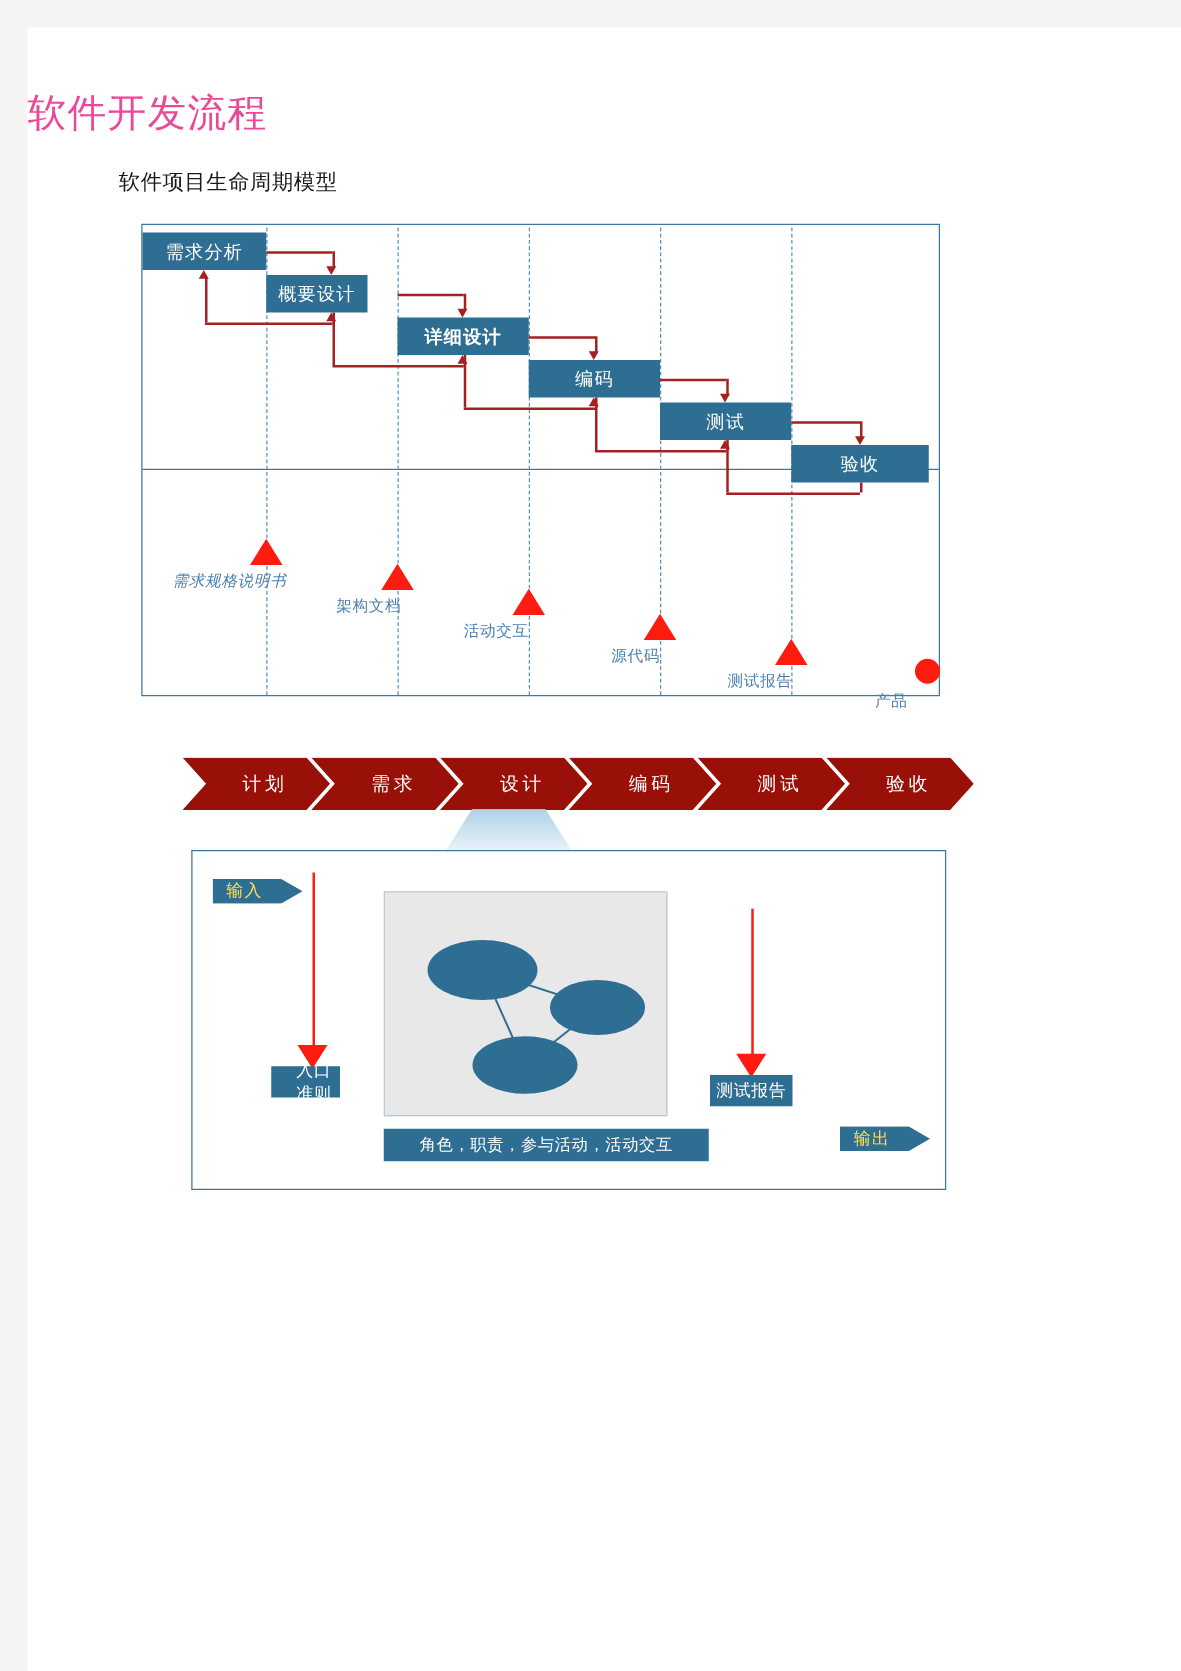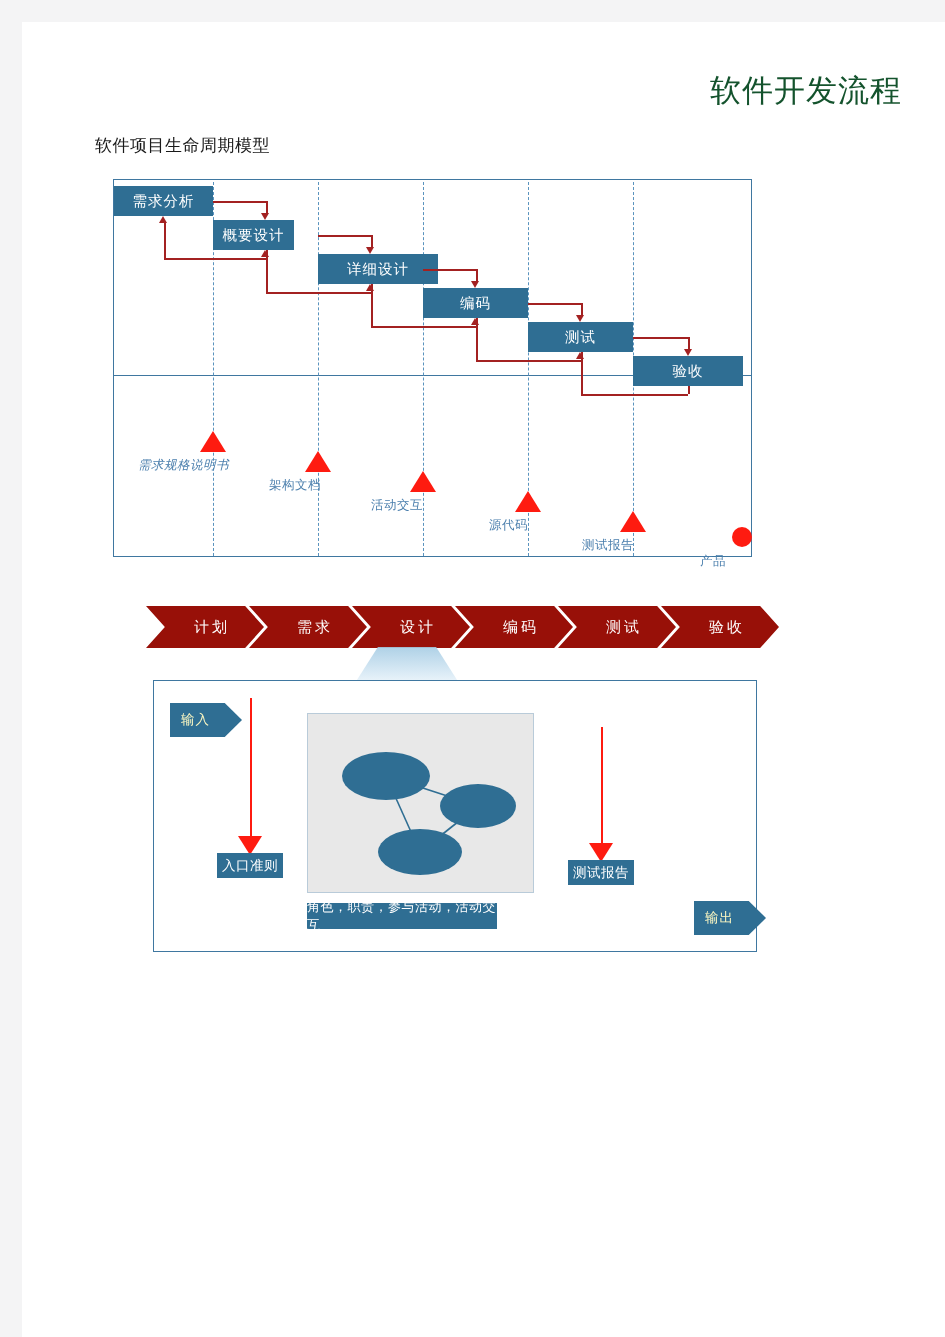--- a/index.html
+++ b/index.html
@@ -21,24 +21,24 @@
     width: 923px;
     height: 1315px;
     background: #ffffff;
   }
   
   #doc-title {
     position: absolute;
     left: 0;
     top: 48px;
     width: 880px;
-    text-align: right;
+    text-align: left;
     font-family: "Liberation Serif", "DejaVu Serif", serif;
     font-size: 31px;
-    color: #14532d;
+    color: #ec4899;
     letter-spacing: 1px;
   }
   #doc-subtitle {
     position: absolute;
     left: 73px;
     top: 112px;
     font-size: 17px;
     color: #1a1a1a;
     letter-spacing: 0.5px;
   }
@@ -159,23 +159,23 @@
     left: 131px;
     top: 658px;
     width: 604px;
     height: 272px;
     border: 1.5px solid #3f77a0;
     box-sizing: border-box;
     background: #ffffff;
   }
   .pent {
     position: absolute;
-    height: 34px;
+    height: 20px;
     background: #2f6e93;
-    color: #fef9c3;
+    color: #fde047;
     font-size: 13.5px;
     letter-spacing: 1px;
     display: flex;
     align-items: center;
     justify-content: flex-start;
     padding-left: 11px;
     box-sizing: border-box;
     clip-path: polygon(0 0, 76% 0, 100% 50%, 76% 100%, 0 100%);
   }
   .tagbox {
@@ -205,21 +205,21 @@
     width: 227px;
     height: 180px;
     background: #e8e8e8;
     border: 1px solid #b9cbd9;
     box-sizing: border-box;
   }
   #net-caption {
     position: absolute;
     left: 153px;
     top: 222px;
-    width: 190px;
+    width: 260px;
     height: 26px;
     background: #2f6e93;
     color: #ffffff;
     font-size: 13px;
     display: flex;
     align-items: center;
     justify-content: center;
     letter-spacing: 0.5px;
   }
 </style>
@@ -236,21 +236,21 @@
     <div id="wf-dashes">
         <div class="dashline" style="left: 99px;"></div>
         <div class="dashline" style="left: 204px;"></div>
         <div class="dashline" style="left: 309px;"></div>
         <div class="dashline" style="left: 414px;"></div>
         <div class="dashline" style="left: 519px;"></div>
       </div>
     <div id="wf-boxes">
         <div class="wf-box" style="left: 0px; top: 6px; width: 99px;">需求分析</div>
         <div class="wf-box" style="left: 99px; top: 40px; width: 81px;">概要设计</div>
-        <div class="wf-box" style="left: 204px; top: 74px; width: 120px;">详细设计</div>
+        <div class="wf-box" style="left: 204px; top: 74px; width: 105px; font-weight: bold;">详细设计</div>
         <div class="wf-box" style="left: 309px; top: 108px; width: 105px;">编码</div>
         <div class="wf-box" style="left: 414px; top: 142px; width: 105px;">测试</div>
         <div class="wf-box" style="left: 519px; top: 176px; width: 110px;">验收</div>
       </div>
     <div id="wf-arrows">
         <div class="rh" style="left: 99px; top: 21px; width: 52.5px;"></div>
         <div class="rv" style="left: 151.5px; top: 21px; height: 13px;"></div>
         <div class="arrow-down" style="left: 147px; top: 33px;"></div>
         <div class="rh" style="left: 49.5px; top: 78px; width: 102px;"></div>
         <div class="rv" style="left: 151.5px; top: 70px; height: 8px;"></div>
@@ -310,21 +310,21 @@
       <div class="chev" style="left: 515px; width: 118px;">验收</div>
     </div>
   <div id="spotlight"></div>
 
   <div id="detail">
 
     <div class="pent" style="left:16px; top:22px; width:72px;">输入</div>
 
     <div class="redstem" style="left:96px; top:17px; height:142px;"></div>
     <div class="red-tri-down" style="left:84px; top:155px;"></div>
-    <div class="tagbox" style="left:63px; top:172px; width:66px;">入口准则</div>
+    <div class="tagbox" style="left:63px; top:172px; width:55px;padding-left:20px;">入口准则</div>
 
     <div id="net-panel">
       <svg width="225" height="178" viewBox="0 0 225 178">
         <g id="net-edges" stroke="#2f6e93" stroke-width="1.6">
             <line x1="78" y1="62" x2="170" y2="92"></line>
             <line x1="78" y1="62" x2="112" y2="138"></line>
             <line x1="170" y1="92" x2="112" y2="138"></line>
           </g>
         <g id="net-nodes" fill="#2f6e93">
             <ellipse cx="78" cy="62" rx="44" ry="24"></ellipse>
@@ -332,16 +332,16 @@
             <ellipse cx="112" cy="138" rx="42" ry="23"></ellipse>
           </g>
       </svg>
     </div>
     <div id="net-caption">角色，职责，参与活动，活动交互</div>
 
     <div class="redstem" style="left:447px; top:46px; height:120px;"></div>
     <div class="red-tri-down" style="left:435px; top:162px;"></div>
     <div class="tagbox" style="left:414px; top:179px; width:66px;">测试报告</div>
 
-    <div class="pent" style="left:518px; top:220px; width:72px;margin-left:22px;">输出</div>
+    <div class="pent" style="left:518px; top:220px; width:72px;">输出</div>
   </div>
 
 </div>
 
 </body></html>

